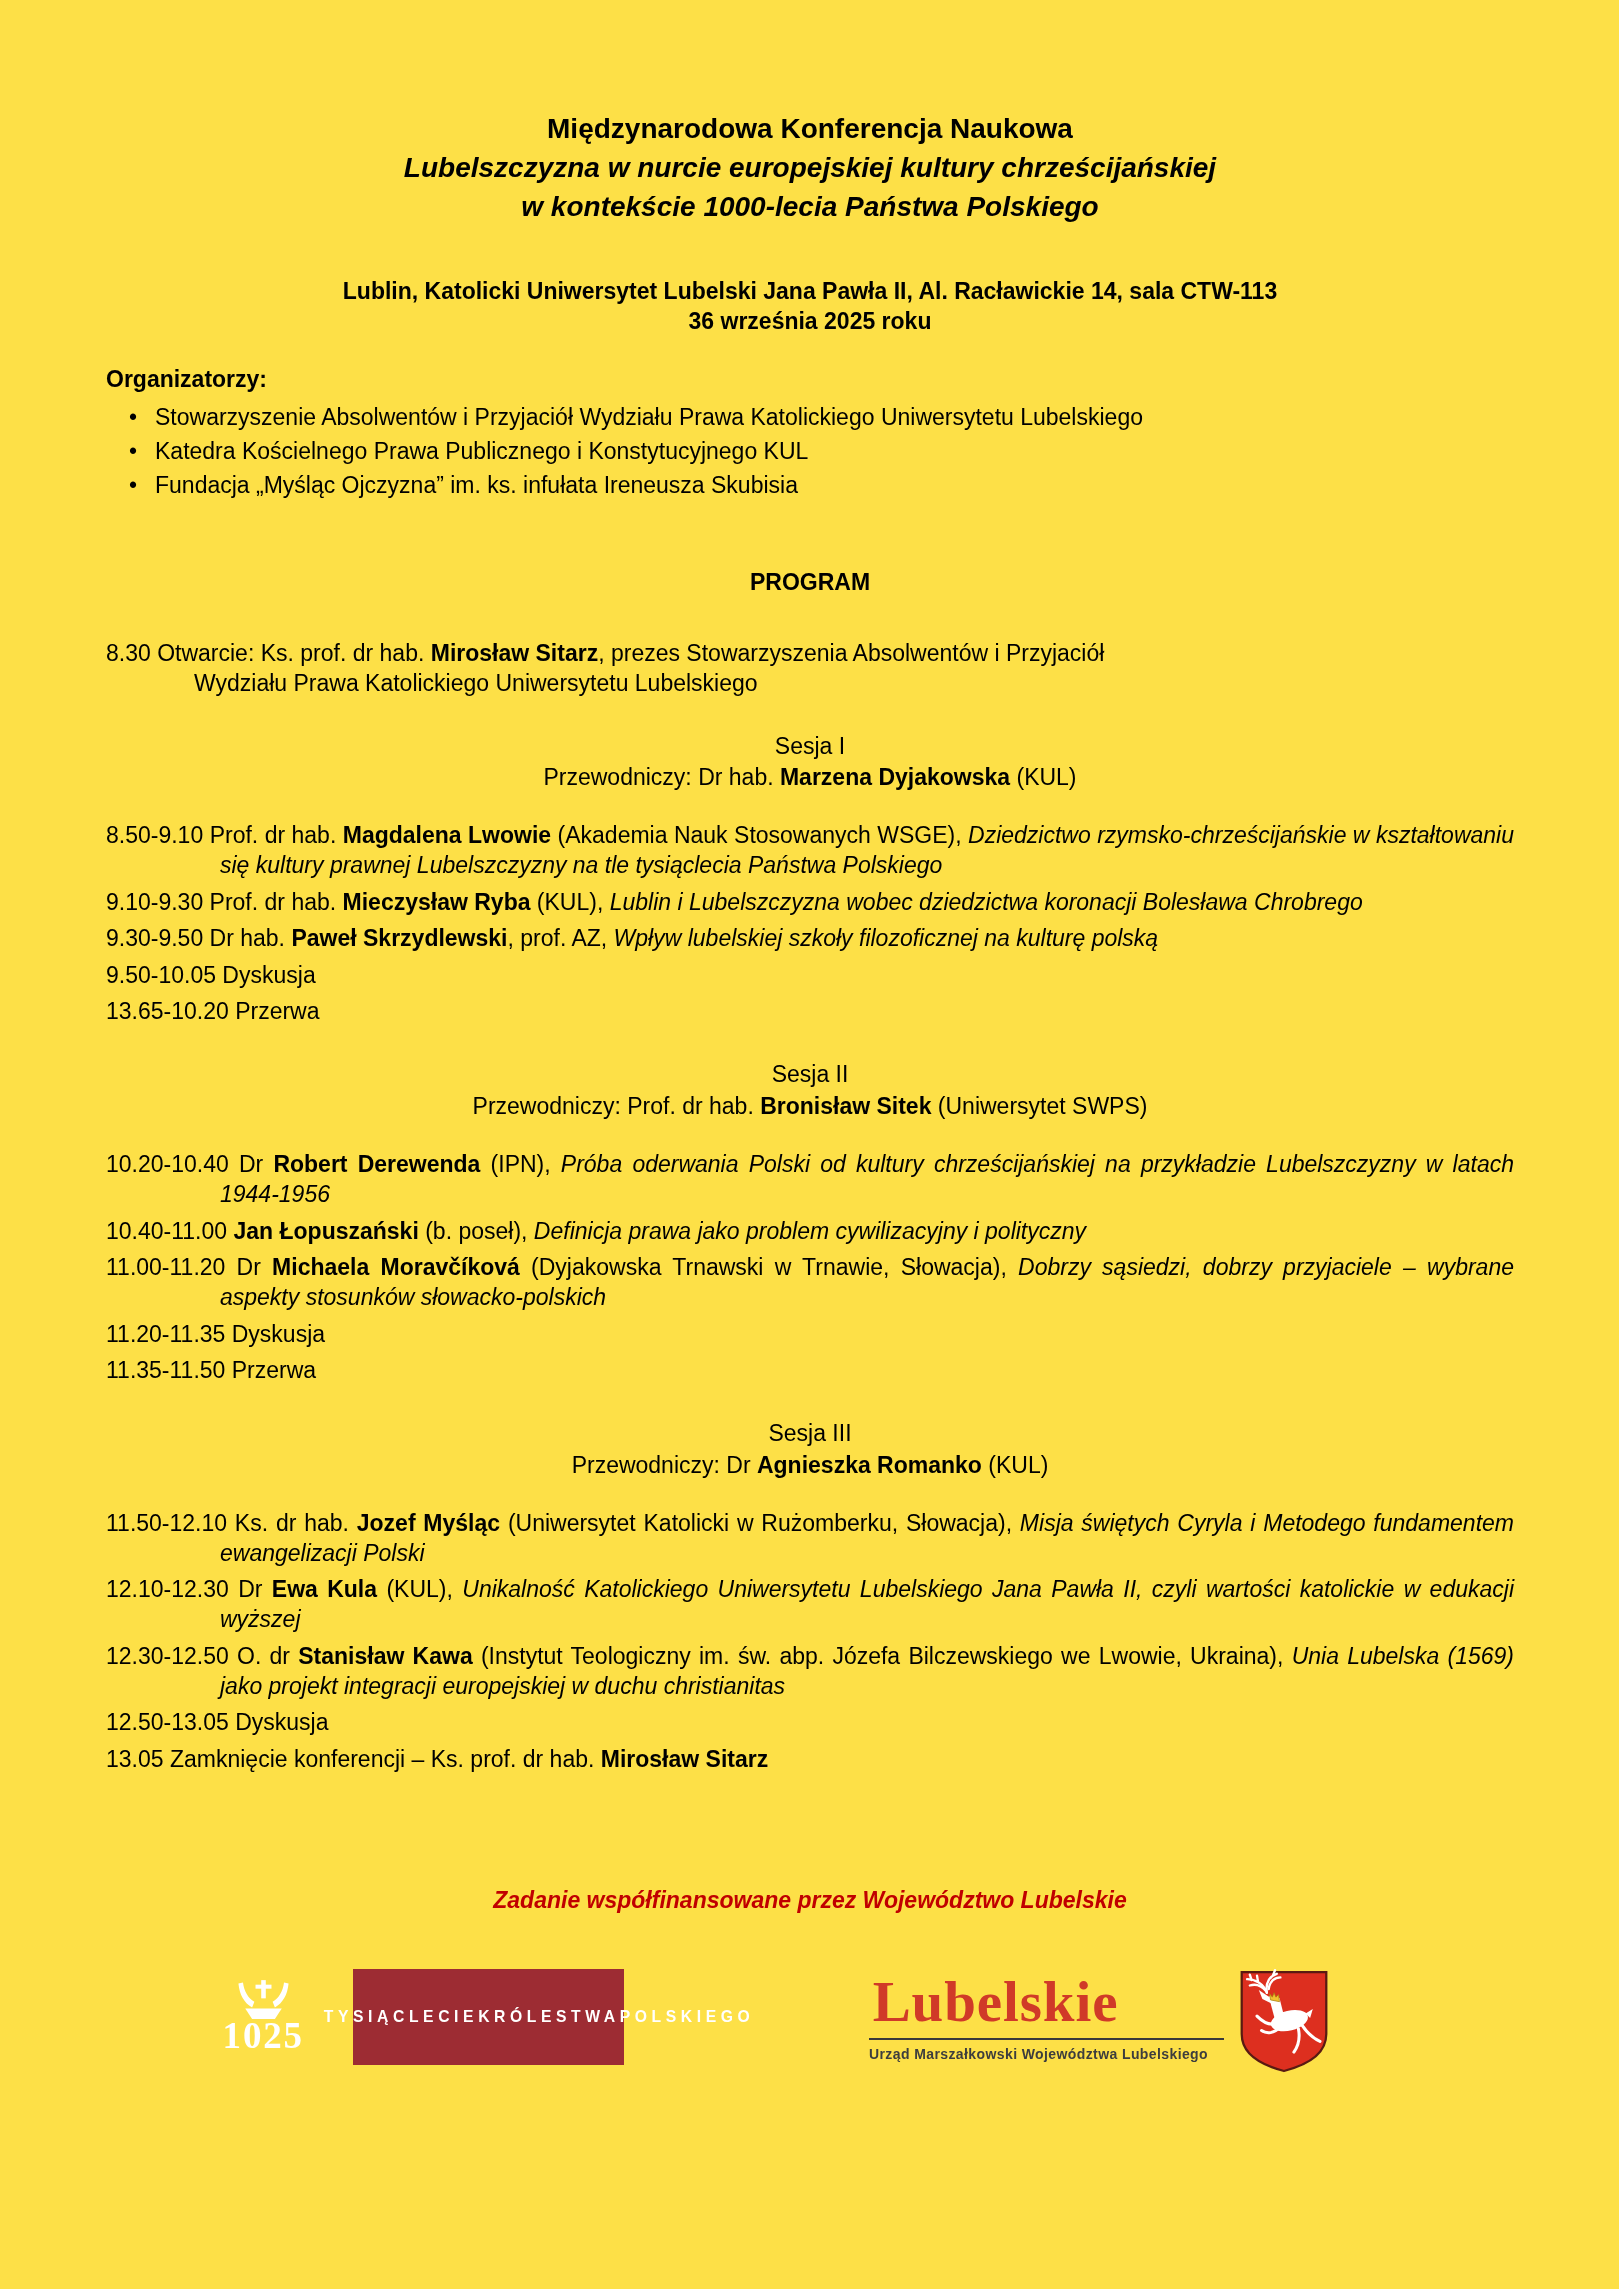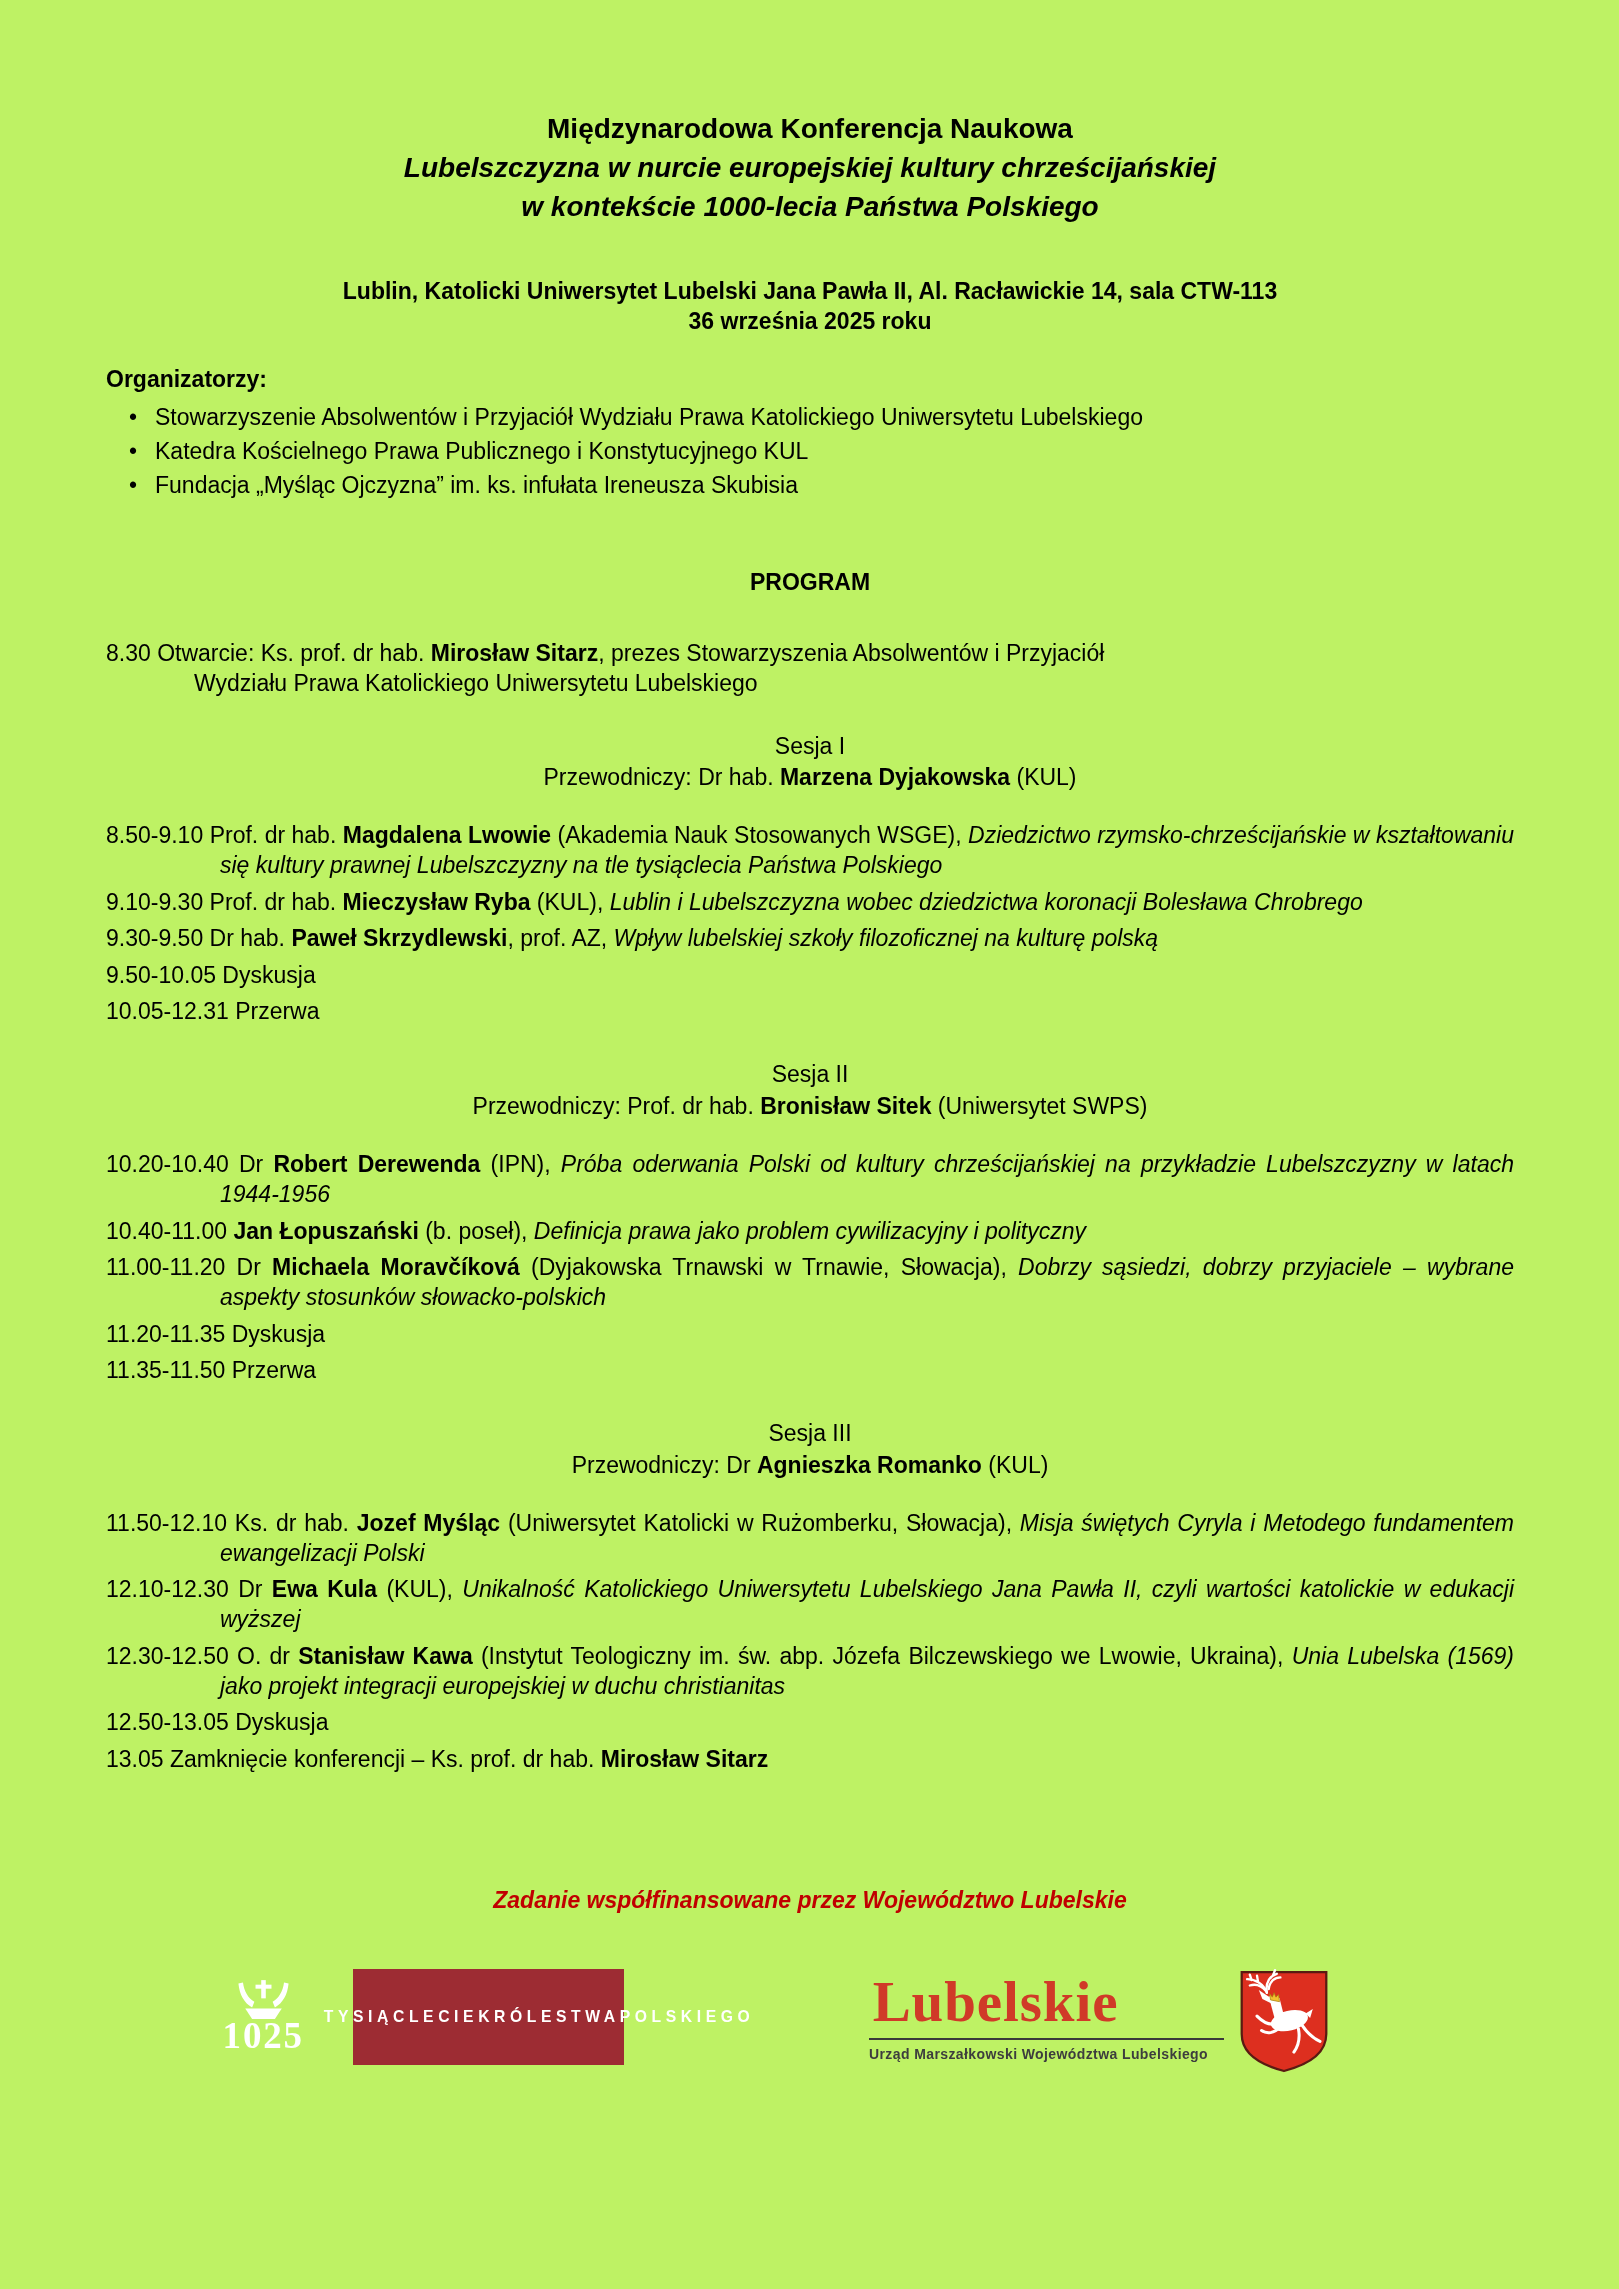--- a/index.html
+++ b/index.html
@@ -1,20 +1,20 @@
 <!DOCTYPE html>
 <html lang="pl" style="font-size:14.8px"><head>
 <meta charset="utf-8">
 <style>
   html,body{margin:0;padding:0;background:#ffffff;}
   .page{
     position:relative;
     width:1620px;
     height:2290px;
-    background:#bef264;
+    background:#fde047;
     overflow:hidden;
     font-family:"Liberation Sans","DejaVu Sans",sans-serif;
     color:#000;
   }
   .content{
     padding:0 106px;
   }
   .b{font-weight:bold;}
   .i{font-style:italic;}
 
@@ -163,21 +163,21 @@
     <div>
       <div class="session-head">
         <p class="session-name">Sesja I</p>
         <p class="session-chair"><span>Przewodniczy: Dr hab. </span><span class="b">Marzena Dyjakowska</span><span> (KUL)</span></p>
       </div>
       <div>
           <p class="entry"><span>8.50-9.10 Prof. dr hab. </span><span class="b">Magdalena Lwowie</span><span> (Akademia Nauk Stosowanych WSGE), </span><span class="i">Dziedzictwo rzymsko-chrześcijańskie w kształtowaniu się kultury prawnej Lubelszczyzny na tle tysiąclecia Państwa Polskiego</span></p>
           <p class="entry"><span>9.10-9.30 Prof. dr hab. </span><span class="b">Mieczysław Ryba</span><span> (KUL), </span><span class="i">Lublin i Lubelszczyzna wobec dziedzictwa koronacji Bolesława Chrobrego</span></p>
           <p class="entry"><span>9.30-9.50 Dr hab. </span><span class="b">Paweł Skrzydlewski</span><span>, prof. AZ, </span><span class="i">Wpływ lubelskiej szkoły filozoficznej na kulturę polską</span></p>
           <p class="entry"><span>9.50-10.05 Dyskusja</span></p>
-          <p class="entry"><span>10.05-12.31 Przerwa</span></p>
+          <p class="entry"><span>13.65-10.20 Przerwa</span></p>
         </div>
     </div>
 
     <div>
       <div class="session-head">
         <p class="session-name">Sesja II</p>
         <p class="session-chair"><span>Przewodniczy: Prof. dr hab. </span><span class="b">Bronisław Sitek</span><span> (Uniwersytet SWPS)</span></p>
       </div>
       <div>
           <p class="entry"><span>10.20-10.40 Dr </span><span class="b">Robert Derewenda</span><span> (IPN), </span><span class="i">Próba oderwania Polski od kultury chrześcijańskiej na przykładzie Lubelszczyzny w latach 1944-1956</span></p>

